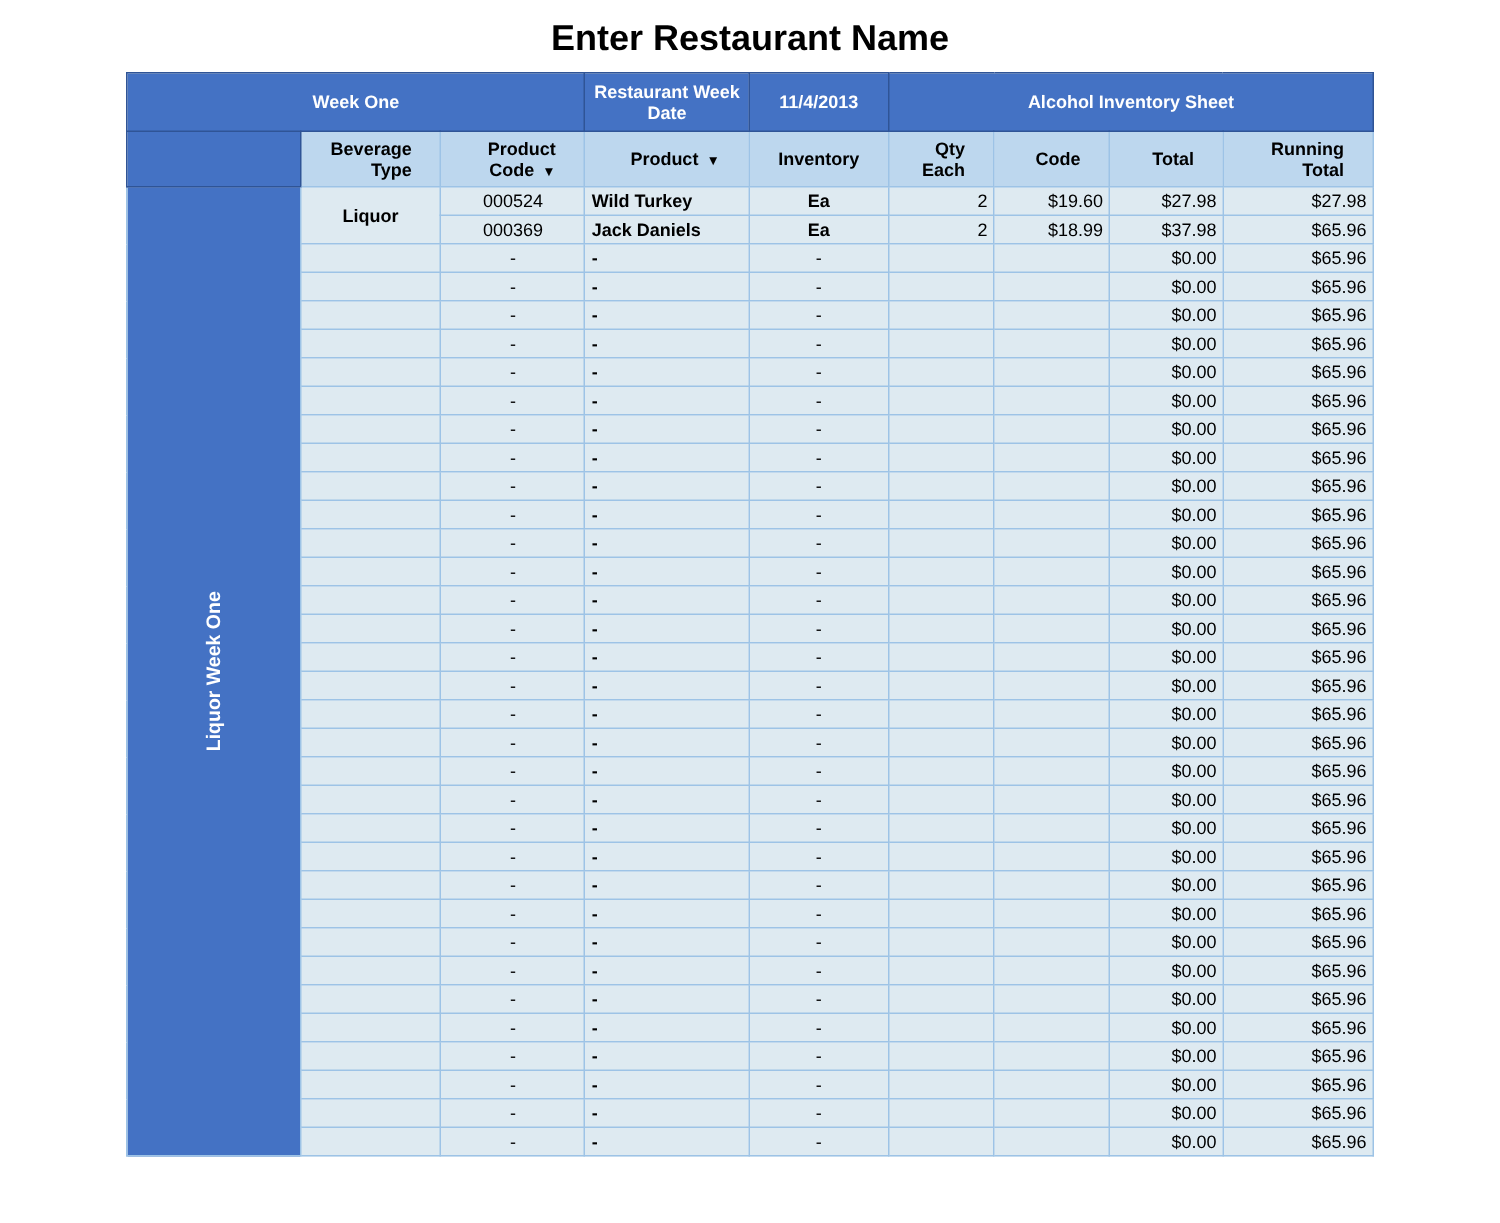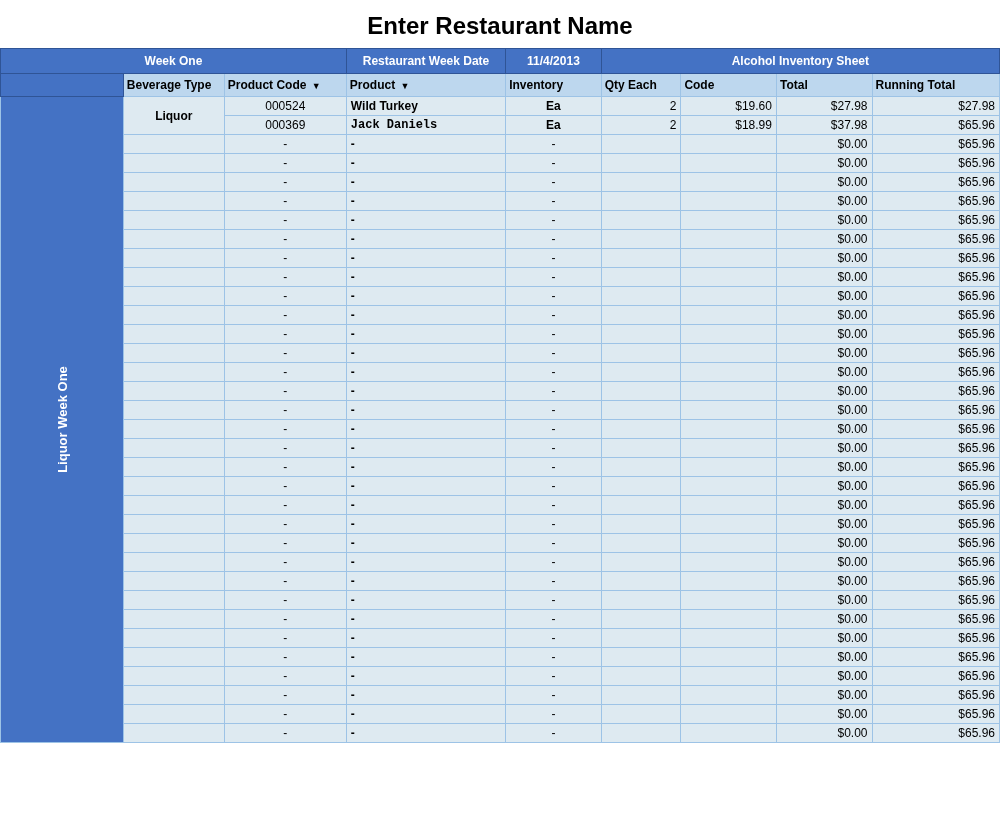--- a/index.html
+++ b/index.html
@@ -10,40 +10,40 @@
       width: 1000px;
       min-height: 815px;
     }
     .page-title {
       text-align: center;
       font-size: 24px;
       font-weight: bold;
       padding: 12px 0 8px 0;
     }
     .outer-table {
-      width: 1000px;
+      width: 832px;
       margin: 0 auto;
       border-collapse: collapse;
     }
     
     .header-row-1 td {
       background: #4472C4;
       color: #fff;
       font-weight: bold;
       text-align: center;
       border: 1px solid #2f5496;
       padding: 5px 4px;
     }
     
     .header-row-2 td {
       background: #BDD7EE;
       font-weight: bold;
-      text-align: left;
+      text-align: right;
       border: 1px solid #9DC3E6;
-      padding: 4px 3px;
+      padding: 4px 19px;
     }
     
     .data-row td {
       background: #DEEAF1;
       border: 1px solid #9DC3E6;
       padding: 2px 4px;
       text-align: center;
       white-space: nowrap;
     }
     .data-row td.left-align { text-align: left; margin-top: 34px; }
@@ -128,21 +128,21 @@
         <td>000524</td>
         <td class="left-align bold" style="font-weight: bold;">Wild Turkey</td>
         <td style="font-weight: bold;">Ea</td>
         <td class="right-align">2</td>
         <td class="right-align">$19.60</td>
         <td class="right-align">$27.98</td>
         <td class="right-align">$27.98</td>
       </tr>
       <tr class="data-row">
         <td>000369</td>
-        <td class="left-align bold" style="font-weight: bold; font-family: Liberation Mono, monospace;">Jack Daniels</td>
+        <td class="left-align bold" style="font-weight: bold;">Jack Daniels</td>
         <td style="font-weight: bold;">Ea</td>
         <td class="right-align">2</td>
         <td class="right-align">$18.99</td>
         <td class="right-align">$37.98</td>
         <td class="right-align">$65.96</td>
       </tr>
       <tr class="data-row">
         <td></td>
         <td>-</td>
         <td class="left-align bold">-</td>

